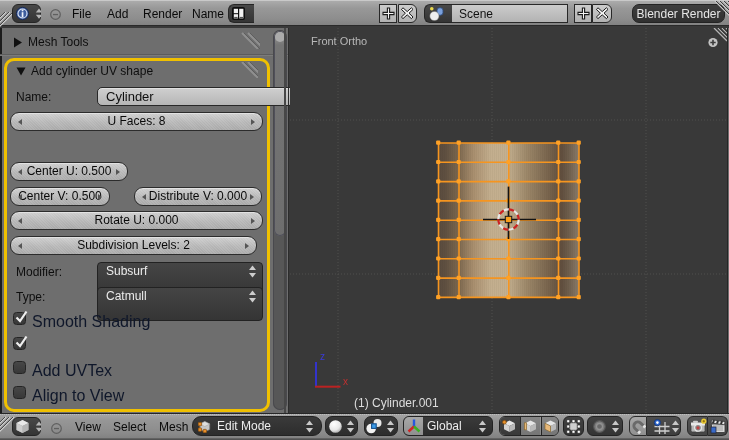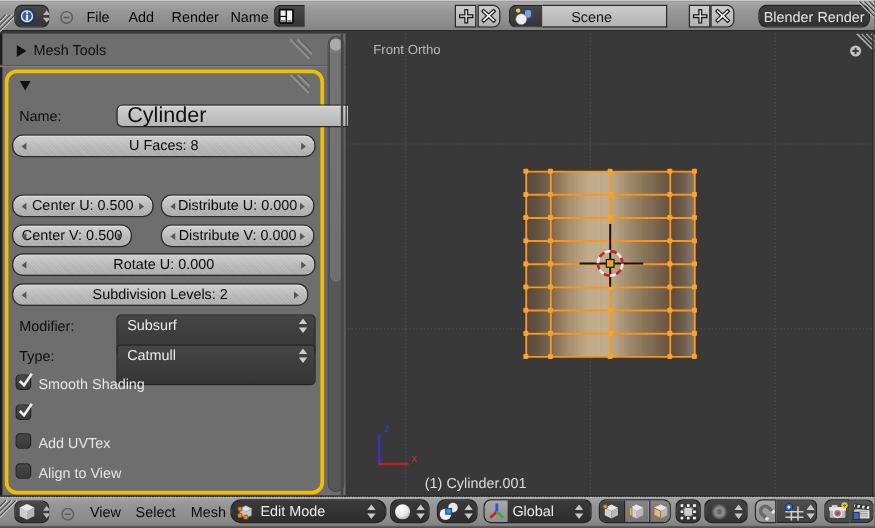--- a/index.html
+++ b/index.html
@@ -28,21 +28,21 @@
   color:#0a0a0a;font-size:12px;text-align:center;
   box-shadow:inset 0 1px 0 #e2e2e2}
 .slider i{position:absolute;top:4.5px;width:0;height:0;border-style:solid;border-color:transparent}
 .slider i.l{left:7px;top:6px;border-width:3.5px 4.5px 3.5px 0;border-right-color:#555}
 .slider i.r{right:7px;top:6px;border-width:3.5px 0 3.5px 4.5px;border-left-color:#555}
 .drop{position:absolute;height:34px;line-height:17px;border:1px solid #222;border-radius:4px;
   background:linear-gradient(#454545,#353535);color:#ececec;font-size:12px}
 .drop .ar{position:absolute;right:5px;top:2px}
 .cb{position:absolute;width:13px;height:13px;border:1px solid #242424;border-radius:3.5px;
   background:linear-gradient(#474747,#383838)}
-.cbl{position:absolute;color:#e5e5e5;font-size:12px}
+.cbl{position:absolute;color:#0f172a;font-size:16px}
 
 #vp{left:290px;top:28px;width:439px;height:385px;background:#393939}
 </style>
 </head>
 <body>
 
 <div id="topbar" class="abs">
 
   <svg class="abs" style="left:0;top:11px" width="16" height="16">
     <path d="M-2 16 L14 0 M-6 16 L10 0 M-10 16 L6 0" stroke="#cfcfcf" stroke-width="1.3" fill="none"></path>
@@ -85,22 +85,22 @@
   <svg class="abs" style="left:401px;top:6px" width="13" height="13">
     <path d="M2 .8 L6.2 4.6 L10.4 .8 L12 2.4 L8 6.2 L12 10 L10.4 11.6 L6.2 7.8 L2 11.6 L.4 10 L4.4 6.2 L.4 2.4 Z" fill="#f5f5f5" stroke="#1a1a1a" stroke-width="1"></path>
   </svg>
 
   <div class="abs dbtn" style="left:424px;top:3px;width:28px;height:19px;border-radius:6px 0 0 6px;border-right:none"></div>
   <svg class="abs" style="left:429px;top:5px" width="17" height="16">
     <rect x="8" y="1.8" width="6" height="7.4" rx="2.4" fill="#7aa0dc" stroke="#2c4a7a" stroke-width=".9"></rect>
     <circle cx="5.4" cy="10" r="4.6" fill="#efefef" stroke="#777" stroke-width=".5"></circle>
     <circle cx="2.8" cy="2.8" r="1.8" fill="#ead94e"></circle>
   </svg>
-  <div class="abs lfield" style="left:452px;top:3px;width:104px;height:19px;border-radius:0;border-left:none;
-       color:#111;font-size:12px;line-height:18px;padding-left:24px">Scene</div>
+  <div class="abs lfield" style="left:452px;top:3px;width:116px;height:19px;border-radius:0;border-left:none;
+       color:#111;font-size:12px;line-height:18px;padding-left:7px">Scene</div>
   <div class="abs lfield" style="left:574px;top:3px;width:18px;height:19px;border-radius:0"></div>
   <svg class="abs" style="left:577px;top:6px" width="13" height="13">
     <path d="M5.4 1 h2.2 v4.4 h4.4 v2.2 h-4.4 v4.4 h-2.2 v-4.4 h-4.4 v-2.2 h4.4 Z" fill="#f5f5f5" stroke="#1a1a1a" stroke-width="1.1"></path>
   </svg>
   <div class="abs lfield" style="left:592px;top:3px;width:20px;height:19px;border-radius:0 6px 6px 0"></div>
   <svg class="abs" style="left:596px;top:6px" width="13" height="13">
     <path d="M2 .8 L6.2 4.6 L10.4 .8 L12 2.4 L8 6.2 L12 10 L10.4 11.6 L6.2 7.8 L2 11.6 L.4 10 L4.4 6.2 L.4 2.4 Z" fill="#f5f5f5" stroke="#1a1a1a" stroke-width="1"></path>
   </svg>
 
   <div class="abs ddark" style="left:632px;top:3px;width:93px;height:19px;border-radius:7px;
@@ -129,33 +129,33 @@
        border-radius:7px;box-shadow:inset 0 0 0 1px #49494d"></div>
   <div class="abs" style="left:274px;top:3px;width:12px;height:205px;border-radius:6px;
        background:linear-gradient(#9e9e9e,#757575 14px,#6e6e6e);box-shadow:inset 0 0 0 1px #50505a"></div>
   <div class="abs" style="left:275px;top:4px;width:10px;height:10px;border-radius:50%;background:#ababab"></div>
 
   <div class="abs" style="left:4px;top:29.5px;width:266px;height:354px;border:3.2px solid #f0c000;border-radius:10px"></div>
 
   <svg class="abs" style="left:16px;top:39px" width="10" height="9">
     <path d="M0.5 0.5 L9.5 0.5 L5 8.5 Z" fill="#101010"></path>
   </svg>
+  <div class="abs ptitle" style="left:31px;top:36px">Add cylinder UV shape</div>
   <svg class="abs" style="left:234px;top:34px" width="24" height="16">
     <path d="M8 0 L24 16 M14 0 L30 16" stroke="#8f8f8f" stroke-width="2" fill="none"></path>
     <path d="M10 0 L26 16 M16 0 L32 16" stroke="#5e5e5e" stroke-width="1" fill="none"></path>
   </svg>
 
   <div class="abs ptitle" style="left:16px;top:62px">Name:</div>
   <div class="abs lfield" style="left:97px;top:59px;width:197px;height:19px;border-radius:5px;
-       color:#101010;font-size:18px;line-height:17px;padding-left:8px;
+       color:#101010;font-size:13px;line-height:17px;padding-left:8px;
        background:linear-gradient(#cfcfcf,#b6b6b6);box-shadow:inset 0 1px 0 #e0e0e0">Cylinder</div>
 
   <div class="slider" style="left:10px;top:84px;width:253px">U Faces: 8<i class="l"></i><i class="r"></i></div>
   <div class="slider" style="left:10px;top:134px;width:118px">Center U: 0.500<i class="l"></i><i class="r"></i></div>
-  <div class="slider" style="left:134px;top:134px;width:128px">Distribute U: 0.000<i class="l"></i><i class="r"></i></div>
   <div class="slider" style="left:10px;top:159px;width:100px">Center V: 0.500<i class="l"></i><i class="r"></i></div>
   <div class="slider" style="left:134px;top:159px;width:128px">Distribute V: 0.000<i class="l"></i><i class="r"></i></div>
   <div class="slider" style="left:10px;top:183px;width:253px">Rotate U: 0.000<i class="l"></i><i class="r"></i></div>
   <div class="slider" style="left:10px;top:208px;width:247px">Subdivision Levels: 2<i class="l"></i><i class="r"></i></div>
 
   <div class="abs ptitle" style="left:16px;top:237px">Modifier:</div>
   <div class="drop" style="left:97px;top:234px;width:166px;padding-left:8px">Subsurf
     <svg class="ar" width="9" height="13">
         <path d="M1 5 L8 5 L4.5 0.5 Z" fill="#cdcdcd"></path>
         <path d="M1 8 L8 8 L4.5 12.5 Z" fill="#cdcdcd"></path>

